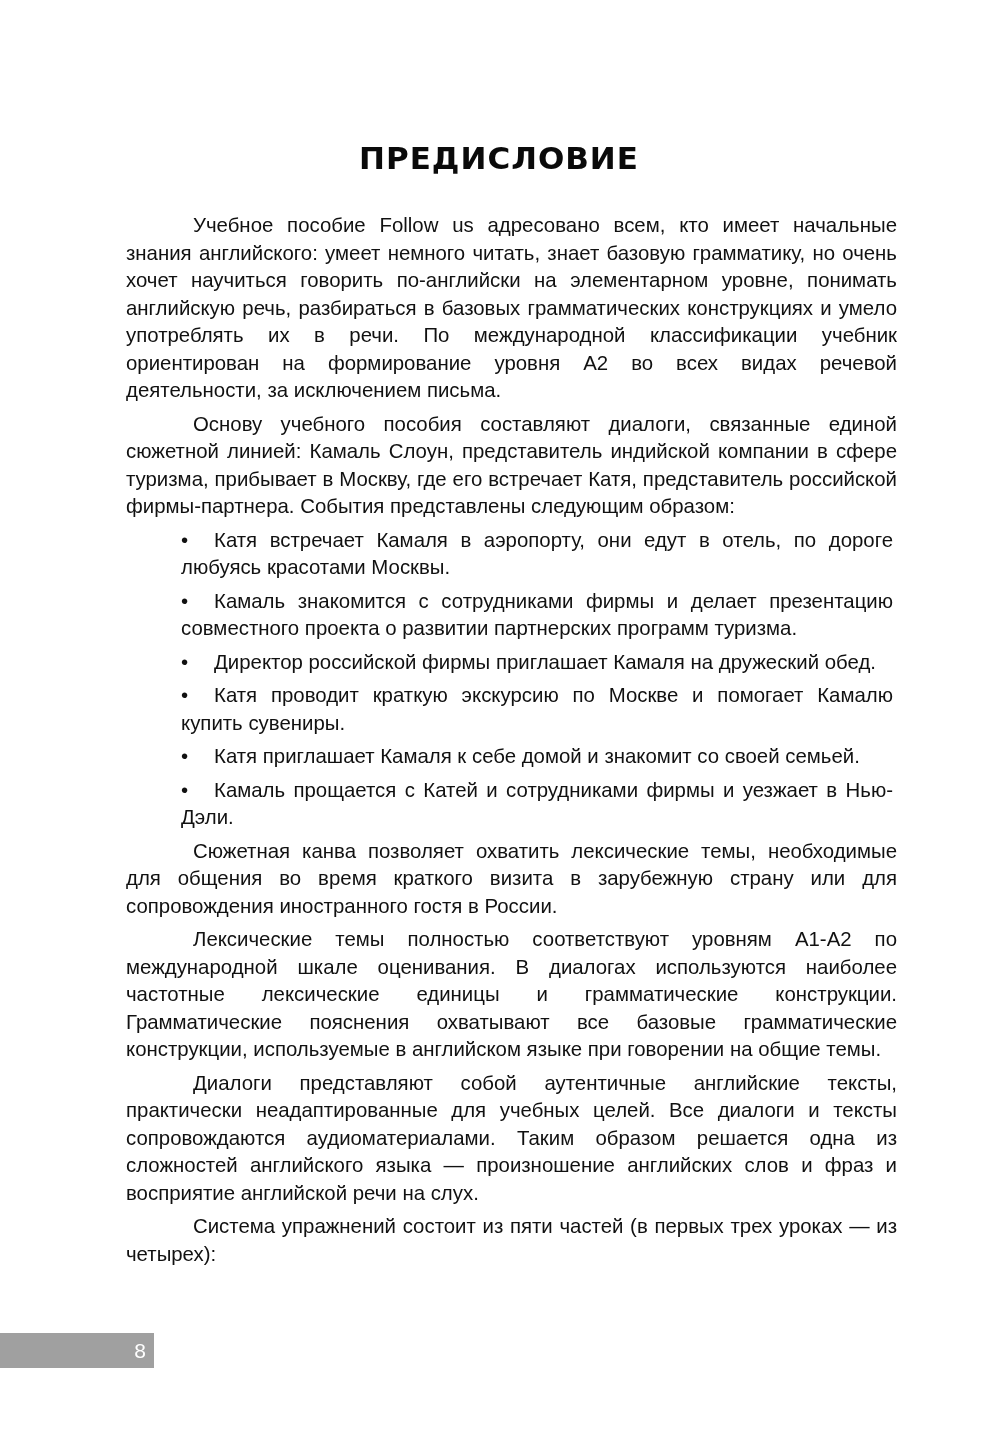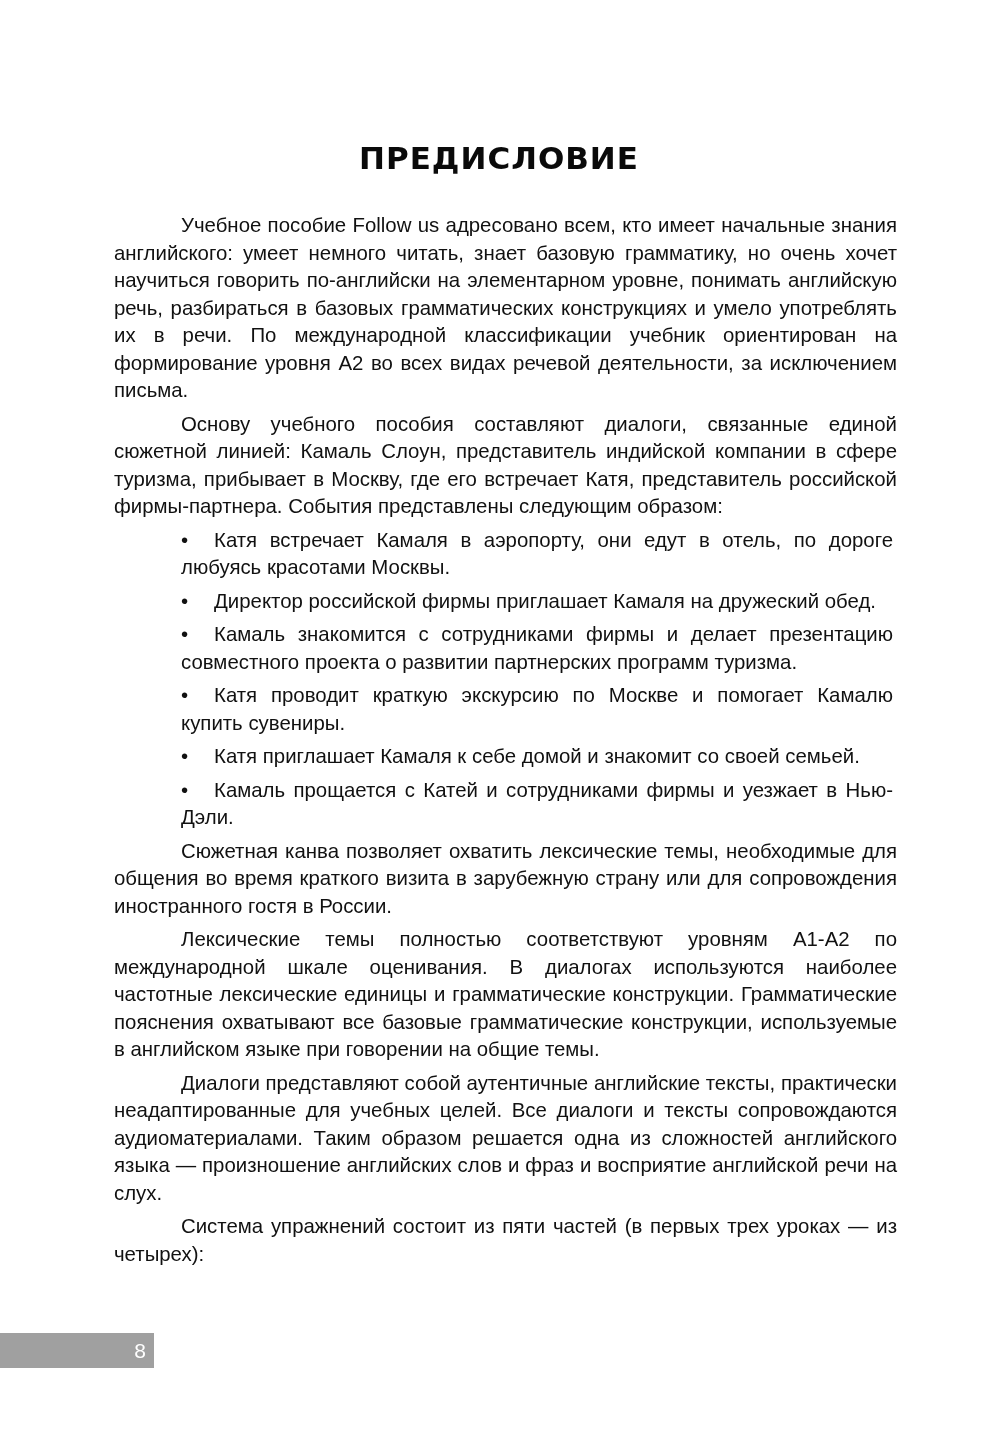--- a/index.html
+++ b/index.html
@@ -9,21 +9,21 @@
     }
     .title {
       position: absolute; top: 140px; left: 0; width: 986px; text-align: center;
       font-family: "DejaVu Sans", sans-serif; font-weight: bold; font-size: 31px;
       letter-spacing: 1px; margin: 0; color: #0a0a0a; padding-left: 6px;
     }
     .content {
       position: absolute; top: 212px; left: 110px; width: 787px;
       font-size: 20.4px; line-height: 27.5px; text-align: justify;
     }
-    .content p { margin: 0 0 6px 4px; text-indent: 67px; hyphens: manual; }
+    .content p { margin: 0 0 6px 16px; text-indent: 67px; hyphens: manual; }
     .content ul { list-style: none; margin: 4px; padding: 0 0 0 67px; }
     .content li { margin: 0 0 6px 0; text-indent: 0; position: relative; }
     .bullet-line { text-indent: 35px; }
     .bullet-dot { display: inline-block; width: 33px; text-indent: 0; }
     .page-number-box {
       position: absolute; left: 0; top: 1333px; width: 154px; height: 35px;
       background: #a0a0a0; color: #ffffff; font-size: 21px;
       text-align: right; box-sizing: border-box; padding-right: 8px; line-height: 35px;
     }
   </style>
@@ -31,22 +31,22 @@
 <body>
 
 <h1 class="title">ПРЕДИСЛОВИЕ</h1>
 
 <div class="content">
   <p>Учебное пособие Follow us адресовано всем, кто имеет начальные знания английского: умеет немного читать, знает базовую грамматику, но очень хочет научиться говорить по-английски на элементарном уровне, понимать английскую речь, разбираться в базовых грамматических конструкциях и умело употреблять их в речи. По международной классификации учебник ориентирован на формирование уровня А2 во всех видах речевой деятельности, за исключением письма.</p>
   <p>Основу учебного пособия составляют диалоги, связанные единой сюжетной линией: Камаль Слоун, представитель индийской компании в сфере туризма, прибывает в Москву, где его встречает Катя, представитель российской фирмы-партнера. События представлены следующим образом:</p>
 
   <ul>
     <li class="bullet-line"><span class="bullet-dot">•</span><span>Катя встречает Камаля в аэропорту, они едут в отель, по дороге любуясь красотами Москвы.</span></li>
+    <li class="bullet-line"><span class="bullet-dot">•</span><span>Камаль знакомится с сотрудниками фирмы и делает презентацию совместного проекта о развитии партнерских программ туризма.</span></li>
     <li class="bullet-line"><span class="bullet-dot">•</span><span>Директор российской фирмы приглашает Камаля на дружеский обед.</span></li>
-    <li class="bullet-line"><span class="bullet-dot">•</span><span>Камаль знакомится с сотрудниками фирмы и делает презентацию совместного проекта о развитии партнерских программ туризма.</span></li>
     <li class="bullet-line"><span class="bullet-dot">•</span><span>Катя проводит краткую экскурсию по Москве и помогает Камалю купить сувениры.</span></li>
     <li class="bullet-line"><span class="bullet-dot">•</span><span>Катя приглашает Камаля к себе домой и знакомит со своей семьей.</span></li>
     <li class="bullet-line"><span class="bullet-dot">•</span><span>Камаль прощается с Катей и сотрудниками фирмы и уезжает в Нью-Дэли.</span></li>
   </ul>
 
   <p>Сюжетная канва позволяет охватить лексические темы, необходимые для общения во время краткого визита в зарубежную страну или для сопровождения иностранного гостя в России.</p>
   <p>Лексические темы полностью соответствуют уровням А1-А2 по международной шкале оценивания. В диалогах используются наиболее частотные лексические единицы и грамматические конструкции. Грамматические пояснения охватывают все базовые грамматические конструкции, используемые в английском языке при говорении на общие темы.</p>
   <p>Диалоги представляют собой аутентичные английские тексты, практически неадаптированные для учебных целей. Все диалоги и тексты сопровождаются аудиоматериалами. Таким образом решается одна из сложностей английского языка — произношение английских слов и фраз и восприятие английской речи на слух.</p>
   <p>Система упражнений состоит из пяти частей (в первых трех уроках — из четырех):</p>
 </div>

